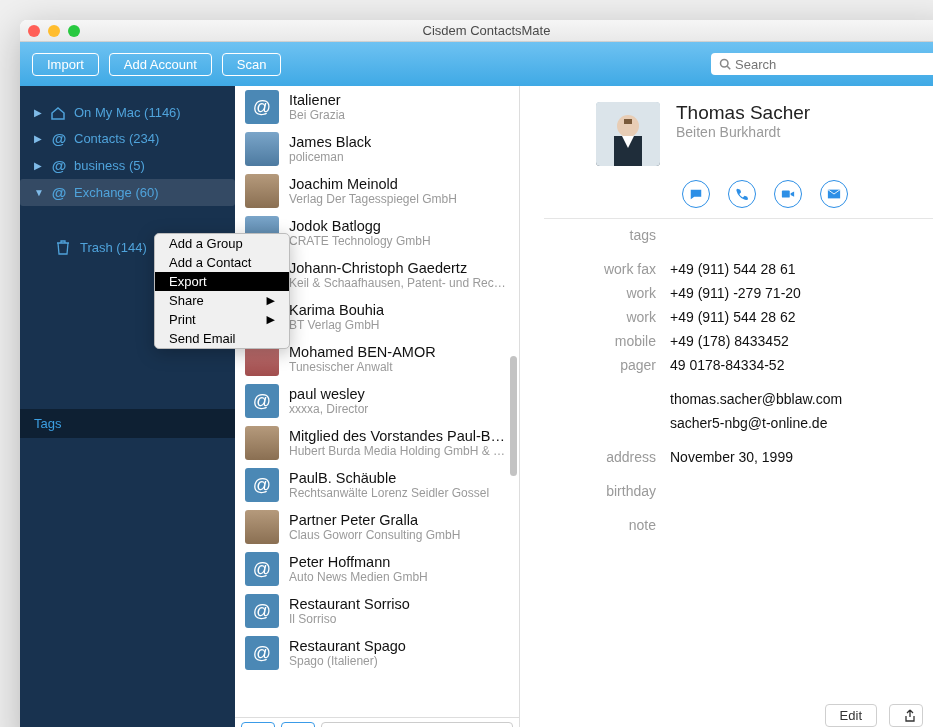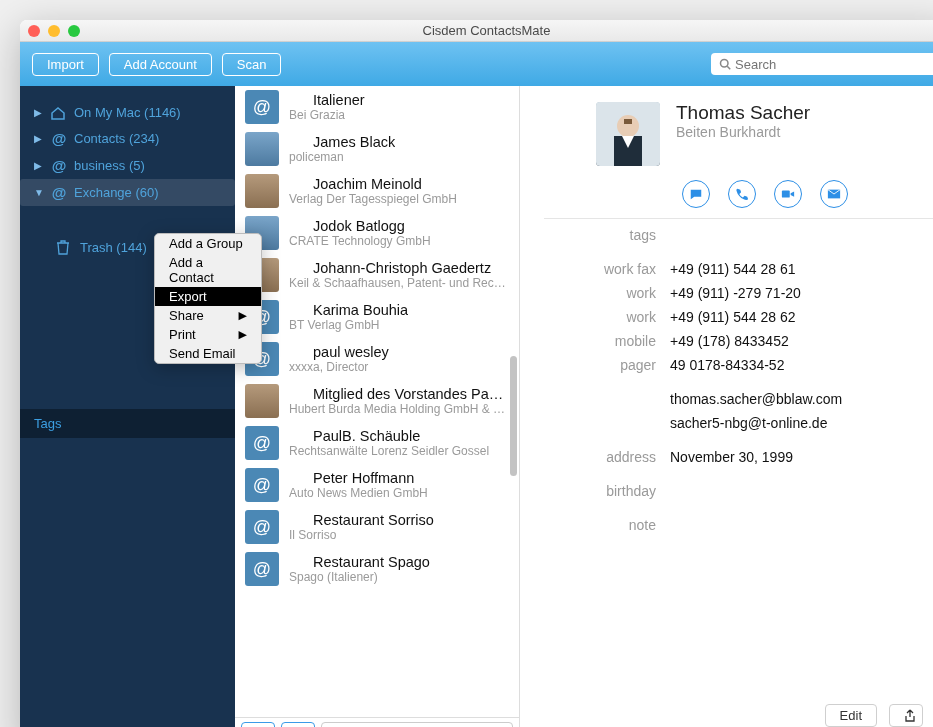--- a/index.html
+++ b/index.html
@@ -28,37 +28,37 @@
 .side-list{flex:1; padding-top:14px;}
 .side-item{ display:flex; align-items:center; gap:6px; padding:5px 8px 5px 14px; font-size:13px; cursor:pointer;}
 .side-item .disclosure{ color:#7fbbe8; font-size:10px; width:10px;}
 .side-item .ic{ color:#4fa3db; font-size:15px; width:18px; text-align:center;}
 .side-item.selected{ background:rgba(255,255,255,0.12); border-radius:3px; }
 .side-item.child{ padding-left:36px;margin-top:28px;}
 .side-item .lbl{ color:#4fa3db;}
 .tags-head{ background:#0e2033; padding:7px 14px; font-size:13px; color:#3c9fe2;}
 
 
-.ctx { position:absolute; left:134px; top:213px; width:108px; background:#f0f0f0; border:1px solid #bcbcbc; border-radius:5px; box-shadow:0 4px 18px rgba(0,0,0,0.25); overflow:hidden; z-index:50; font-size:13px;}
+.ctx { position:absolute; left:134px; top:213px; width:136px; background:#f0f0f0; border:1px solid #bcbcbc; border-radius:5px; box-shadow:0 4px 18px rgba(0,0,0,0.25); overflow:hidden; z-index:50; font-size:13px;}
 .ctx-item{ padding:2px 14px; display:flex; justify-content:space-between; align-items:center; cursor:pointer;}
 .ctx-item.sel{ background:#000000; color:#fff;}
 .ctx-sub{ font-size:11px;}
 
 
 .list-col{ width:285px; border-right:1px solid #ddd; display:flex; flex-direction:column; }
 .list-scroll{ flex:1; overflow:hidden; position:relative;}
 .scrollbar{ position:absolute; right:2px; top:270px; width:7px; height:120px; background:#c3c3c3; border-radius:4px;}
 .contact-row{ display:flex; gap:10px; padding:4px 10px; align-items:center; cursor:pointer;}
 .avatar{ width:34px; height:34px; border-radius:3px; background:#4b88b5; display:flex; align-items:center; justify-content:center; color:#fff; font-size:18px; overflow:hidden; flex-shrink:0;}
 .avatar.at::after{content:"@";}
 .avatar.person{ background:linear-gradient(#b59a7c,#8a6f52);}
 .avatar.person2{ background:linear-gradient(#7aa5c9,#4d7aa0);}
 .avatar.person3{ background:linear-gradient(#c97a7a,#a04d4d);}
 .cinfo{ min-width:0; }
-.cname{ font-size:14.5px; color:#111; white-space:nowrap; overflow:hidden; text-overflow:ellipsis;margin-left:24px;}
+.cname{ font-size:14.5px; color:#111; white-space:nowrap; overflow:hidden; text-overflow:ellipsis;}
 .csub{ font-size:12px; color:#9a9a9a; white-space:nowrap; overflow:hidden; text-overflow:ellipsis;}
 
 .list-foot{ height:30px; border-top:1px solid #ddd; display:flex; align-items:center; gap:6px; padding:0 6px;}
 .foot-btn{ border:1px solid #3a9be8; color:#3a9be8; border-radius:4px; width:34px; height:22px; background:#fff; display:flex; align-items:center; justify-content:center; font-size:16px; cursor:pointer;}
 .search-foot{ flex:1; display:flex; align-items:center; justify-content:center; border:1px solid #ccc; border-radius:4px; height:22px; color:#999; font-size:13px; gap:4px;}
 
 
 .detail{ flex:1; display:flex; flex-direction:column; padding:16px 20px 8px 0;}
 .dhead{ display:flex; gap:16px; padding-left:76px; }
 .davatar{ width:64px; height:64px; border-radius:4px; background:linear-gradient(#aabfcc 60%, #223344); flex-shrink:0; overflow:hidden;}
@@ -189,38 +189,52 @@
             </div>
           </div>
           <div class="contact-row">
             <div class="avatar at"></div>
             <div class="cinfo">
               <div class="cname">Karima Bouhia</div>
               <div class="csub">BT Verlag GmbH</div>
             </div>
           </div>
           <div class="contact-row">
+            <div class="avatar person3"></div>
+            <div class="cinfo">
+              <div class="cname">Mohamed BEN-AMOR</div>
+              <div class="csub">Tunesischer Anwalt</div>
+            </div>
+          </div>
+          <div class="contact-row">
             <div class="avatar at"></div>
             <div class="cinfo">
               <div class="cname">paul wesley</div>
               <div class="csub">xxxxa, Director</div>
             </div>
           </div>
           <div class="contact-row">
             <div class="avatar person"></div>
             <div class="cinfo">
               <div class="cname">Mitglied des Vorstandes Paul-Bernh...</div>
               <div class="csub">Hubert Burda Media Holding GmbH &amp; Co. ...</div>
             </div>
           </div>
           <div class="contact-row">
             <div class="avatar at"></div>
             <div class="cinfo">
               <div class="cname">PaulB. Schäuble</div>
               <div class="csub">Rechtsanwälte Lorenz Seidler Gossel</div>
+            </div>
+          </div>
+          <div class="contact-row">
+            <div class="avatar person"></div>
+            <div class="cinfo">
+              <div class="cname">Partner Peter Gralla</div>
+              <div class="csub">Claus Goworr Consulting GmbH</div>
             </div>
           </div>
           <div class="contact-row">
             <div class="avatar at"></div>
             <div class="cinfo">
               <div class="cname">Peter Hoffmann</div>
               <div class="csub">Auto News Medien GmbH</div>
             </div>
           </div>
           <div class="contact-row">

